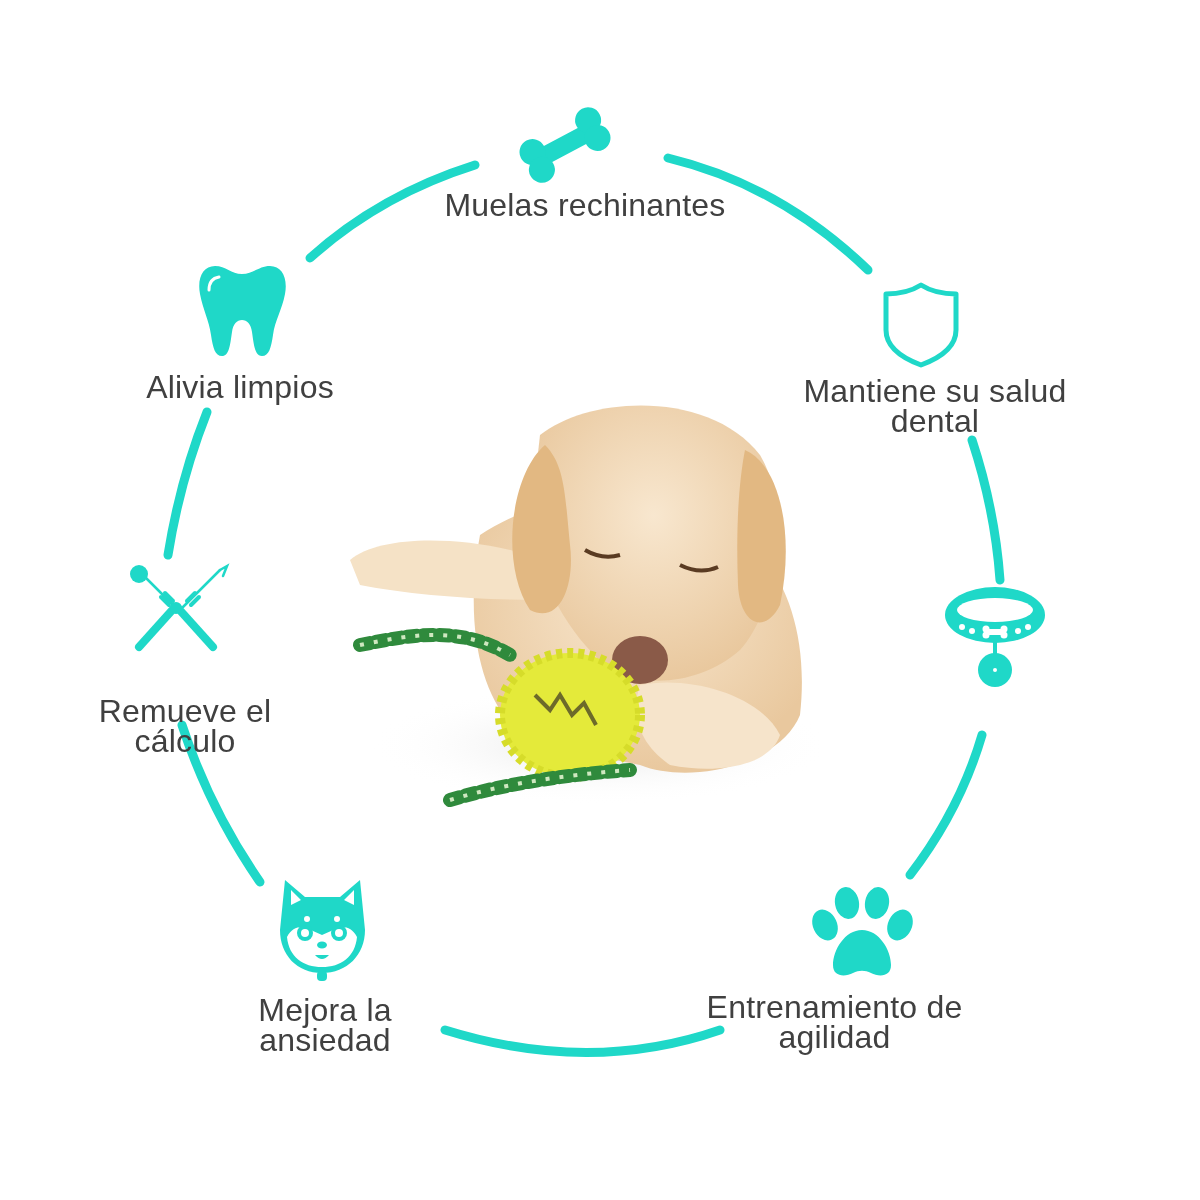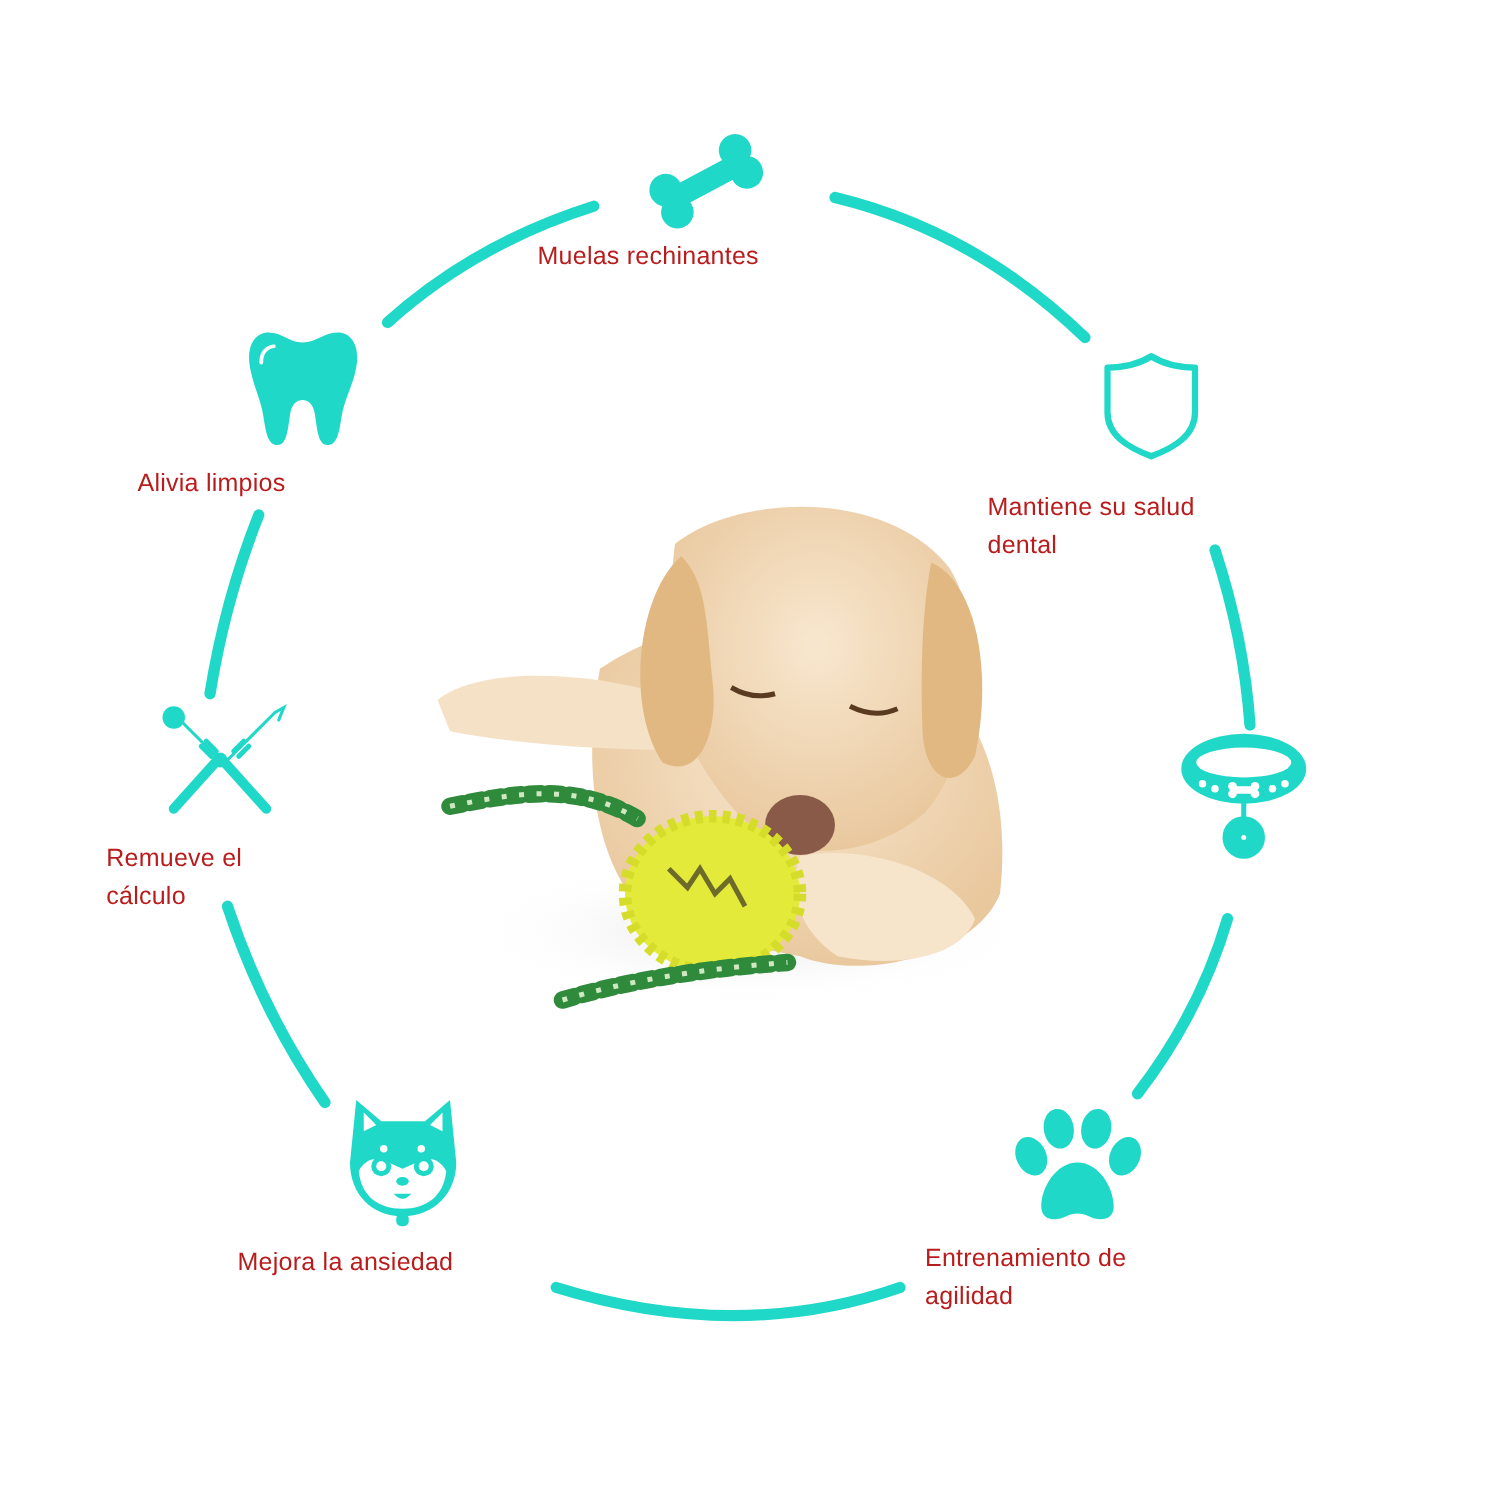--- a/index.html
+++ b/index.html
@@ -1,21 +1,21 @@
 <!DOCTYPE html>
 <html><head>
 <meta charset="utf-8">
 <style>
   html, body { margin: 0; padding: 0; background: #ffffff; }
   body { width: 1200px; height: 1200px; position: relative; overflow: hidden;
          font-family: "Liberation Sans", "DejaVu Sans", sans-serif; }
   #stage { position: absolute; left: 0; top: 0; width: 1200px; height: 1200px; }
   .ring { position: absolute; left: 0; top: 0; }
-  .feature { position: absolute; text-align: left; color: #b91c1c;
-             font-size: 20px; line-height: 30px; letter-spacing: 0.2px; }
+  .feature { position: absolute; text-align: center; color: #404040;
+             font-size: 32px; line-height: 30px; letter-spacing: 0.2px; }
   .feature .label { display: block; white-space: pre-line; }
   .icon { position: absolute; }
   .photo { position: absolute; left: 340px; top: 385px; width: 480px; height: 430px; }
 </style>
 </head>
 <body>
 
 <div id="stage">
 
   <svg class="ring" width="1200" height="1200">
@@ -86,21 +86,21 @@
         <circle cx="82" cy="54" r="13"></circle>
     </g>
   </svg>
   <div class="feature" style="left:430px;top:190px;width:310px">
     <span class="label">Muelas rechinantes</span>
   </div>
 
   <svg class="icon" style="left:880px;top:280px" width="82" height="88" viewBox="0 0 82 88">
     <path d="M41,5 C30,12 18,14 6,14 L6,50 C6,68 22,78 41,85 C60,78 76,68 76,50 L76,14 C64,14 52,12 41,5 Z" fill="none" stroke="#1fd8c8" stroke-width="5" stroke-linejoin="round"></path>
   </svg>
-  <div class="feature" style="left:790px;top:391px;width:290px">
+  <div class="feature" style="left:790px;top:376px;width:290px">
     <span class="label">Mantiene su salud
 dental</span>
   </div>
 
   <svg class="icon" style="left:942px;top:585px" width="106" height="110" viewBox="0 0 106 110">
     <g fill="#1fd8c8">
       <ellipse cx="53" cy="30" rx="50" ry="28"></ellipse>
     </g>
     <ellipse cx="53" cy="25" rx="38" ry="12" fill="#ffffff"></ellipse>
     <g fill="#ffffff">
@@ -121,21 +121,21 @@
 
   <svg class="icon" style="left:805px;top:885px" width="115" height="95" viewBox="0 0 115 95">
     <g fill="#1fd8c8">
       <ellipse cx="20" cy="40" rx="12" ry="16" transform="rotate(-25 20 40)"></ellipse>
       <ellipse cx="42" cy="18" rx="12" ry="16" transform="rotate(-10 42 18)"></ellipse>
       <ellipse cx="72" cy="18" rx="12" ry="16" transform="rotate(10 72 18)"></ellipse>
       <ellipse cx="95" cy="40" rx="12" ry="16" transform="rotate(25 95 40)"></ellipse>
       <path d="M57,45 C40,45 28,65 28,80 C28,92 40,92 48,88 C54,85 60,85 66,88 C74,92 86,92 86,80 C86,65 74,45 57,45 Z"></path>
     </g>
   </svg>
-  <div class="feature" style="left:740px;top:992px;width:285px">
+  <div class="feature" style="left:692px;top:992px;width:285px">
     <span class="label">Entrenamiento de
 agilidad</span>
   </div>
 
   <svg class="icon" style="left:275px;top:875px" width="95" height="110" viewBox="0 0 95 110">
     <g fill="#1fd8c8">
       <path d="M10,5 L30,22 L65,22 L85,5 L90,55 C90,80 72,98 47,98 C22,98 5,80 5,55 Z"></path>
       <rect x="42" y="96" width="10" height="10" rx="4"></rect>
     </g>
     <path d="M16,15 L26,25 L16,30 Z M79,15 L69,25 L79,30 Z" fill="#ffffff"></path>
@@ -165,21 +165,21 @@
       <line x1="50" y1="45" x2="14" y2="85" stroke-width="8"></line>
       <line x1="52" y1="45" x2="88" y2="85" stroke-width="8"></line>
       <line x1="36" y1="35" x2="44" y2="43" stroke-width="4"></line>
       <line x1="40" y1="31" x2="48" y2="39" stroke-width="4"></line>
       <line x1="62" y1="39" x2="70" y2="31" stroke-width="4"></line>
       <line x1="66" y1="43" x2="74" y2="35" stroke-width="4"></line>
     </g>
     <circle cx="14" cy="12" r="9" fill="#1fd8c8"></circle>
     <circle cx="51" cy="46" r="6" fill="#1fd8c8"></circle>
   </svg>
-  <div class="feature" style="left:85px;top:672px;width:200px">
+  <div class="feature" style="left:85px;top:696px;width:200px">
     <span class="label">Remueve el
 cálculo</span>
   </div>
 
   <svg class="icon" style="left:195px;top:260px" width="95" height="98" viewBox="0 0 95 98">
     <path d="M20,6 C8,6 2,18 5,34 C8,50 14,60 16,75 C18,88 20,96 27,96 C34,96 35,86 37,72 C38,64 42,60 47,60 C52,60 56,64 57,72 C59,86 60,96 67,96 C74,96 76,88 78,75 C80,60 87,50 90,34 C93,18 87,6 75,6 C64,6 58,14 47,14 C36,14 31,6 20,6 Z" fill="#1fd8c8"></path>
     <path d="M14,30 C14,22 18,18 24,17" stroke="#ffffff" stroke-width="3" fill="none" stroke-linecap="round"></path>
   </svg>
   <div class="feature" style="left:110px;top:372px;width:260px">
     <span class="label">Alivia limpios</span>

